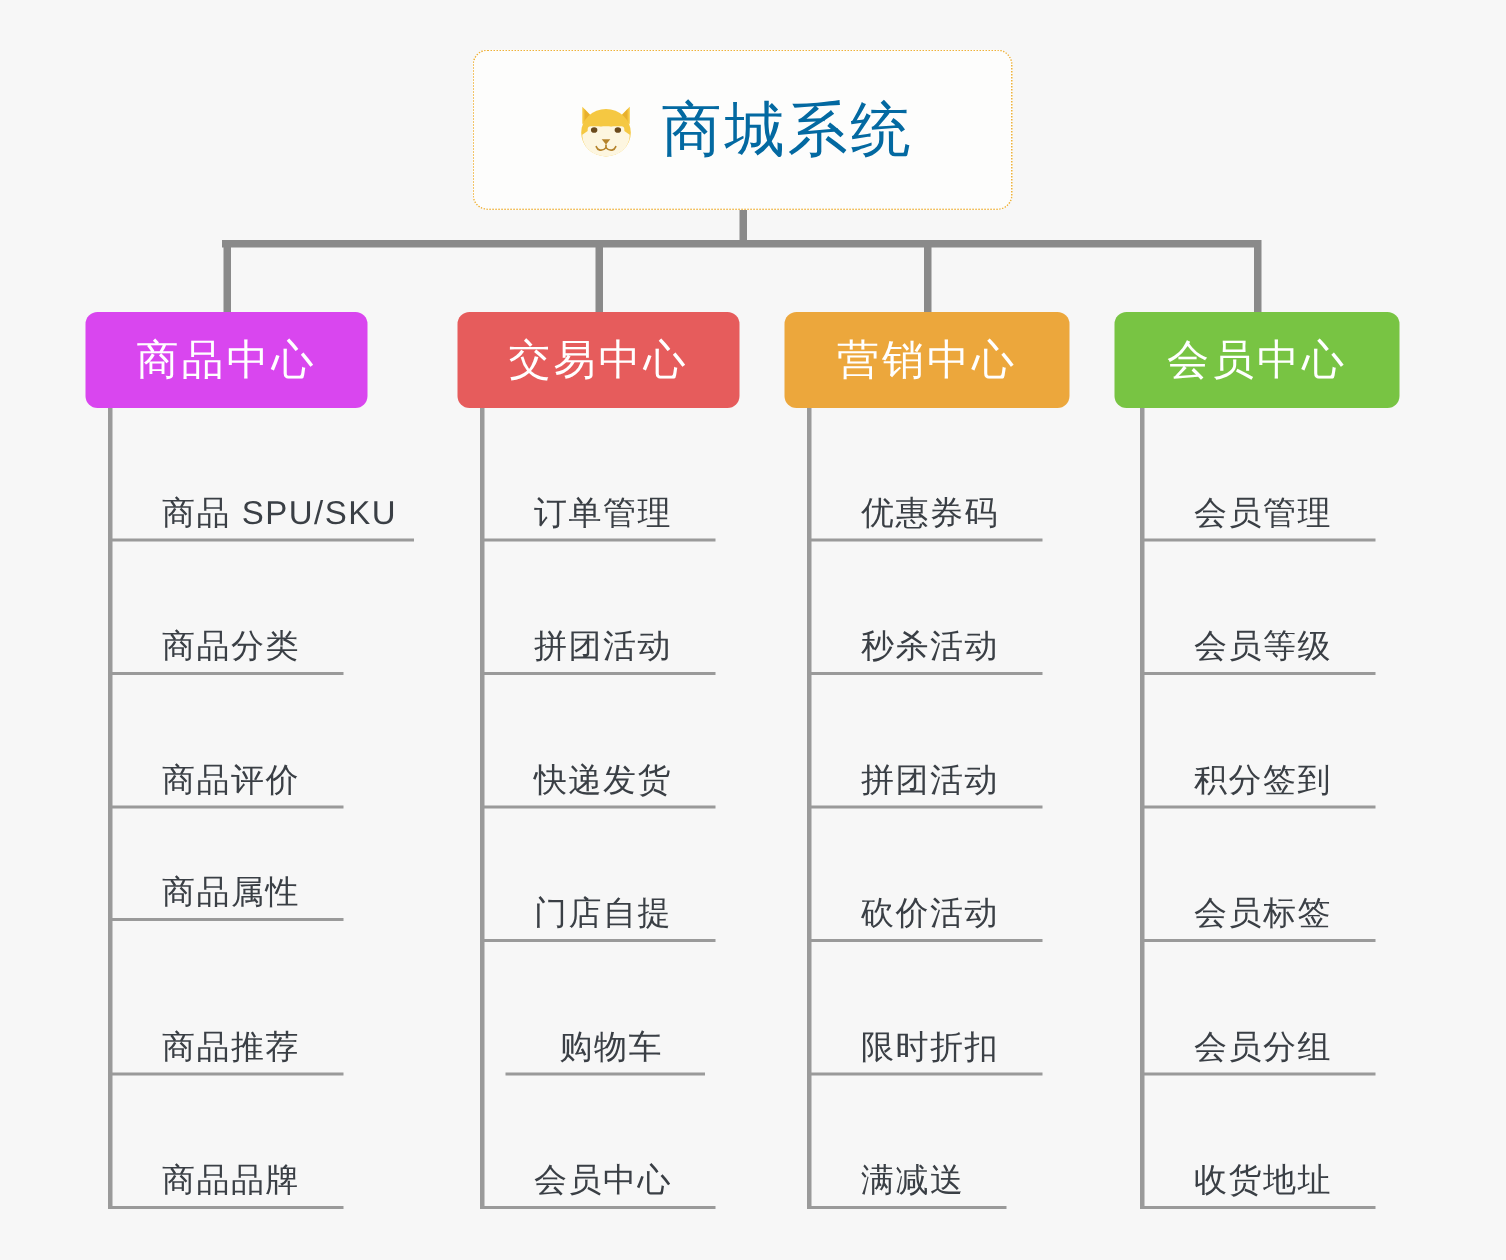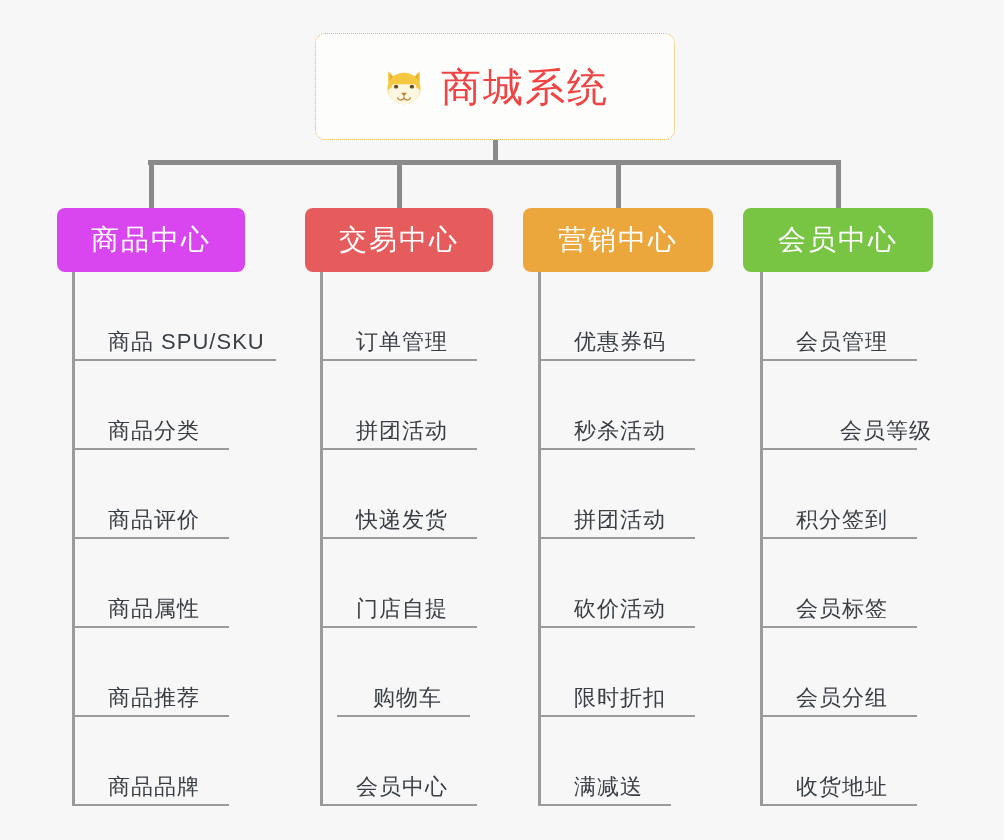--- a/index.html
+++ b/index.html
@@ -141,21 +141,21 @@
       <path d="M32 56 C 19 56 10 47 10 36 C 17 30 25 28 32 28 C 39 28 47 30 54 36 C 54 47 45 56 32 56 Z" fill="#fdf6e0"></path>
       <rect x="15" y="28" width="13" height="7" rx="3" fill="#fdf6e0"></rect>
       <rect x="36" y="28" width="13" height="7" rx="3" fill="#fdf6e0"></rect>
       <ellipse cx="21" cy="31.5" rx="3" ry="2.6" fill="#6b4a1c"></ellipse>
       <ellipse cx="43" cy="31.5" rx="3" ry="2.6" fill="#6b4a1c"></ellipse>
       <path d="M28 40 L36 40 L32 45 Z" fill="#b5832c"></path>
       <path d="M32 45 L32 48" stroke="#b5832c" stroke-width="1.6" fill="none"></path>
       <path d="M32 48 C 28 52 24 50 23 47" stroke="#b5832c" stroke-width="1.6" fill="none" stroke-linecap="round"></path>
       <path d="M32 48 C 36 52 40 50 41 47" stroke="#b5832c" stroke-width="1.6" fill="none" stroke-linecap="round"></path>
     </svg>
-    <div class="root-title" style="color: #ef4444;">商城系统</div>
+    <div class="root-title" style="color: #0369a1;">商城系统</div>
   </div>
 
   <div class="conn conn-v-root" style="background: rgb(138, 138, 138);"></div>
   <div class="conn conn-h-bus" style="background: rgb(138, 138, 138);"></div>
 
   <div id="columns-host">
       <div class="conn conn-drop" style="left: 149px; background: rgb(138, 138, 138);"></div>
       <div class="cat-box" style="left: 57px; width: 188px; background: #d946ef;">
         <span>商品中心</span>
       </div>
@@ -166,21 +166,21 @@
           <div class="leaf-label">商品 SPU/SKU</div>
         </div>
         <div class="leaf-item" style="top: 89px; width: 157px;">
           <div class="leaf-underline" style="width: 157px;"></div>
           <div class="leaf-label">商品分类</div>
         </div>
         <div class="leaf-item" style="top: 178px; width: 157px;">
           <div class="leaf-underline" style="width: 157px;"></div>
           <div class="leaf-label">商品评价</div>
         </div>
-        <div class="leaf-item" style="top: 267px; width: 157px; text-align: center;">
+        <div class="leaf-item" style="top: 253px; width: 157px; text-align: center;">
           <div class="leaf-underline" style="width: 157px;"></div>
           <div class="leaf-label">商品属性</div>
         </div>
         <div class="leaf-item" style="top: 356px; width: 157px;">
           <div class="leaf-underline" style="width: 157px;"></div>
           <div class="leaf-label">商品推荐</div>
         </div>
         <div class="leaf-item" style="top: 445px; width: 157px;">
           <div class="leaf-underline" style="width: 157px;"></div>
           <div class="leaf-label">商品品牌</div>
@@ -251,21 +251,21 @@
       <div class="conn conn-drop" style="left: 836px; background: rgb(138, 138, 138);"></div>
       <div class="cat-box" style="left: 743px; width: 190px; background: rgb(120, 196, 67);">
         <span>会员中心</span>
       </div>
       <div class="leaf-col" style="left: 760px; width: 260px; height: 534px;">
         <div class="leaf-spine" style="height: 534px;"></div>
         <div class="leaf-item" style="top: 0px; width: 157px;">
           <div class="leaf-underline" style="width: 157px;"></div>
           <div class="leaf-label">会员管理</div>
         </div>
-        <div class="leaf-item" style="top: 89px; width: 157px; padding-left: 44px;">
+        <div class="leaf-item" style="top: 89px; width: 157px;">
           <div class="leaf-underline" style="width: 157px;"></div>
           <div class="leaf-label">会员等级</div>
         </div>
         <div class="leaf-item" style="top: 178px; width: 157px;">
           <div class="leaf-underline" style="width: 157px;"></div>
           <div class="leaf-label">积分签到</div>
         </div>
         <div class="leaf-item" style="top: 267px; width: 157px;">
           <div class="leaf-underline" style="width: 157px;"></div>
           <div class="leaf-label">会员标签</div>

